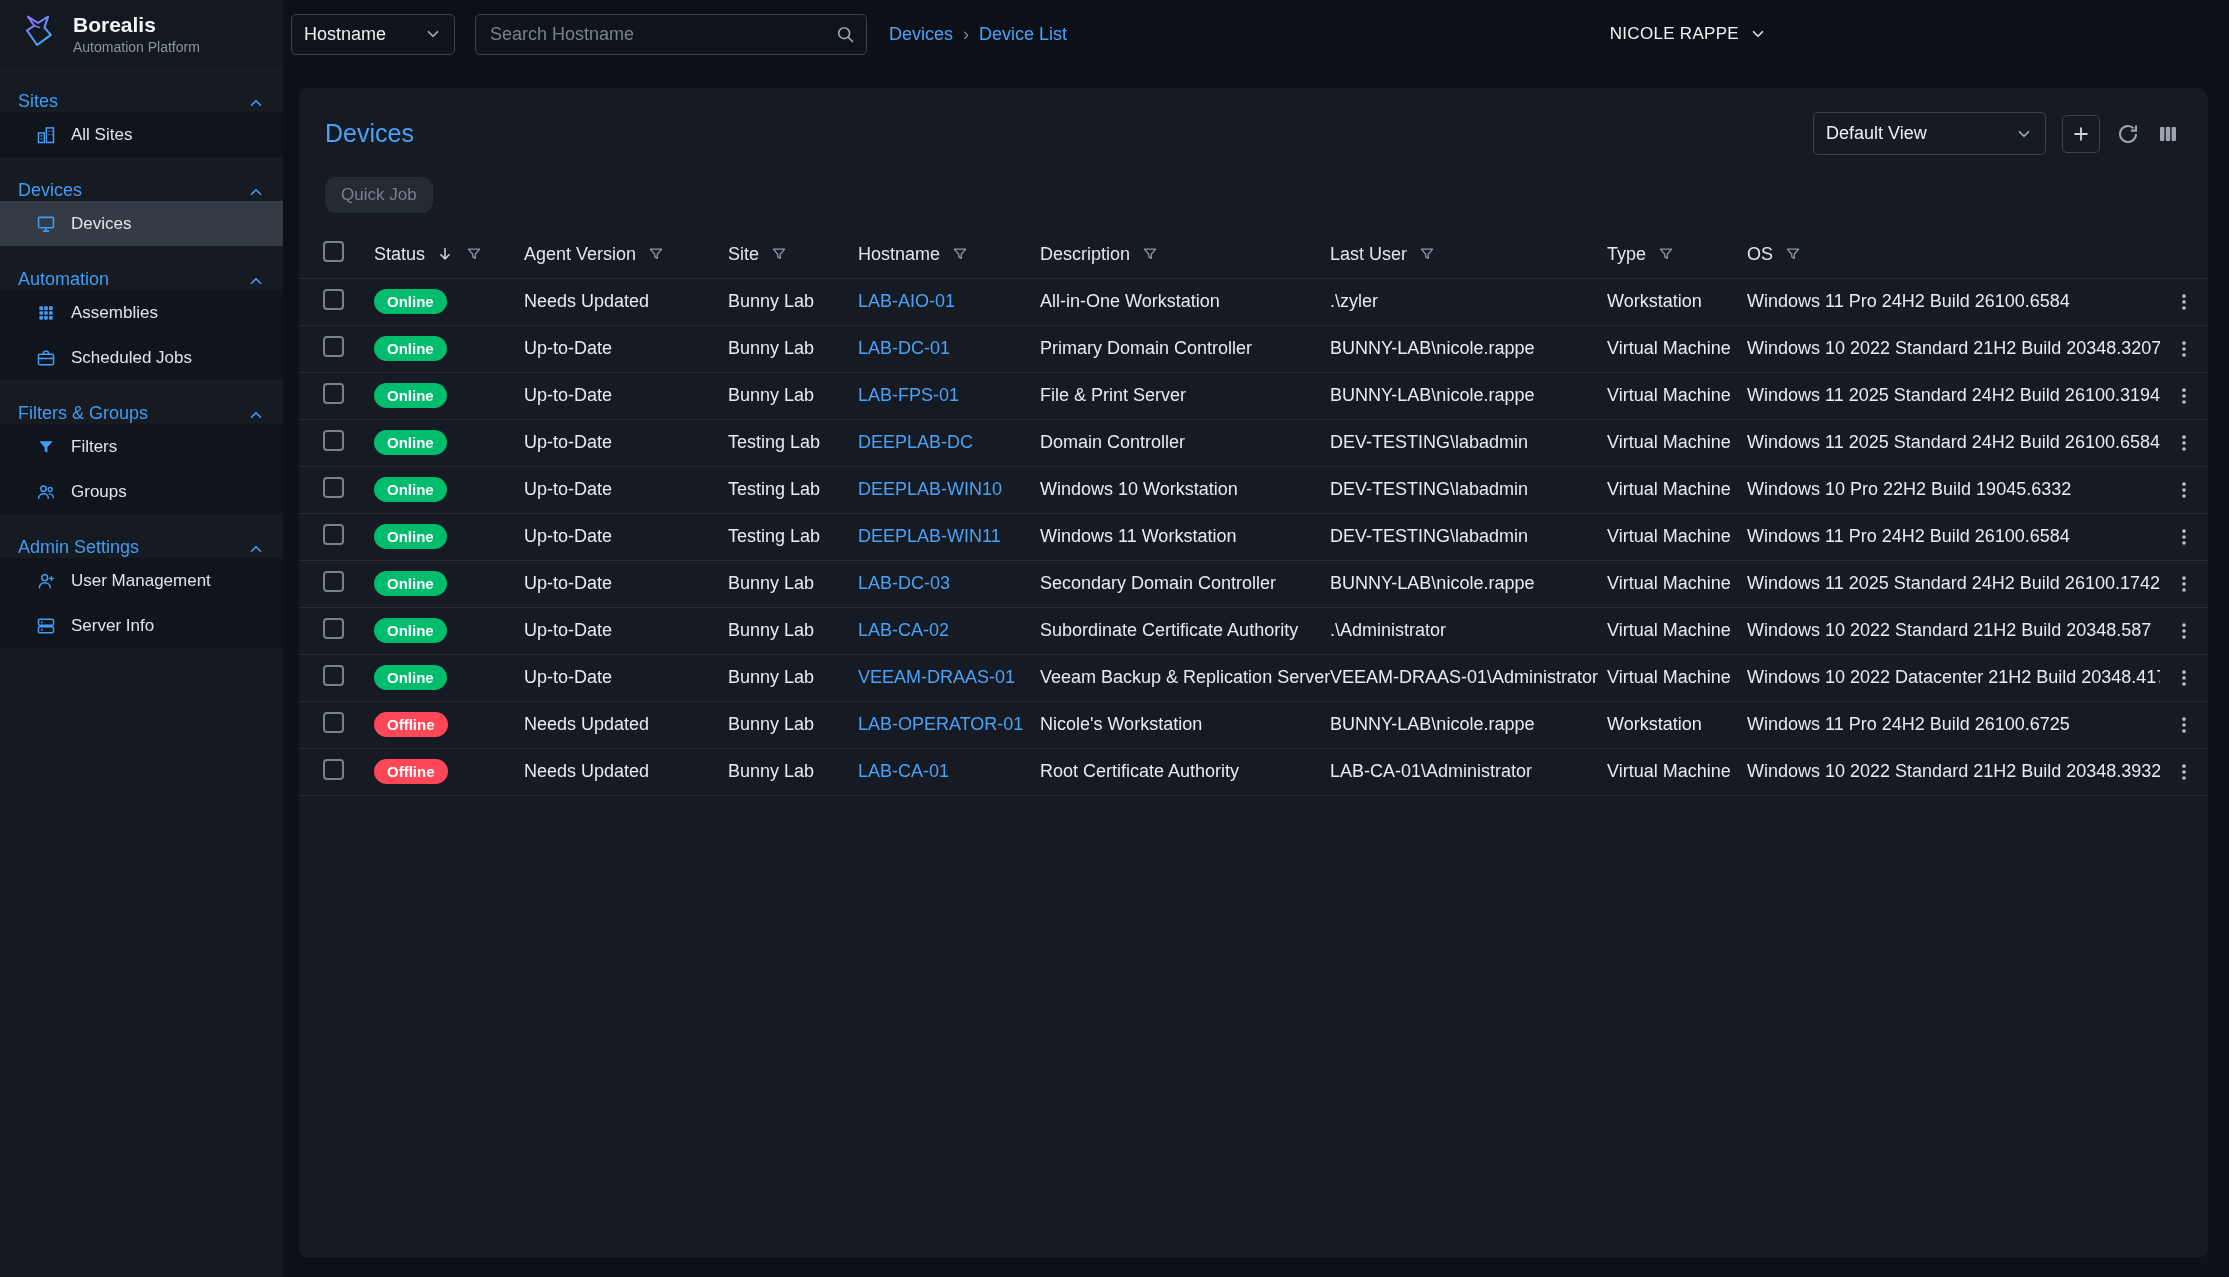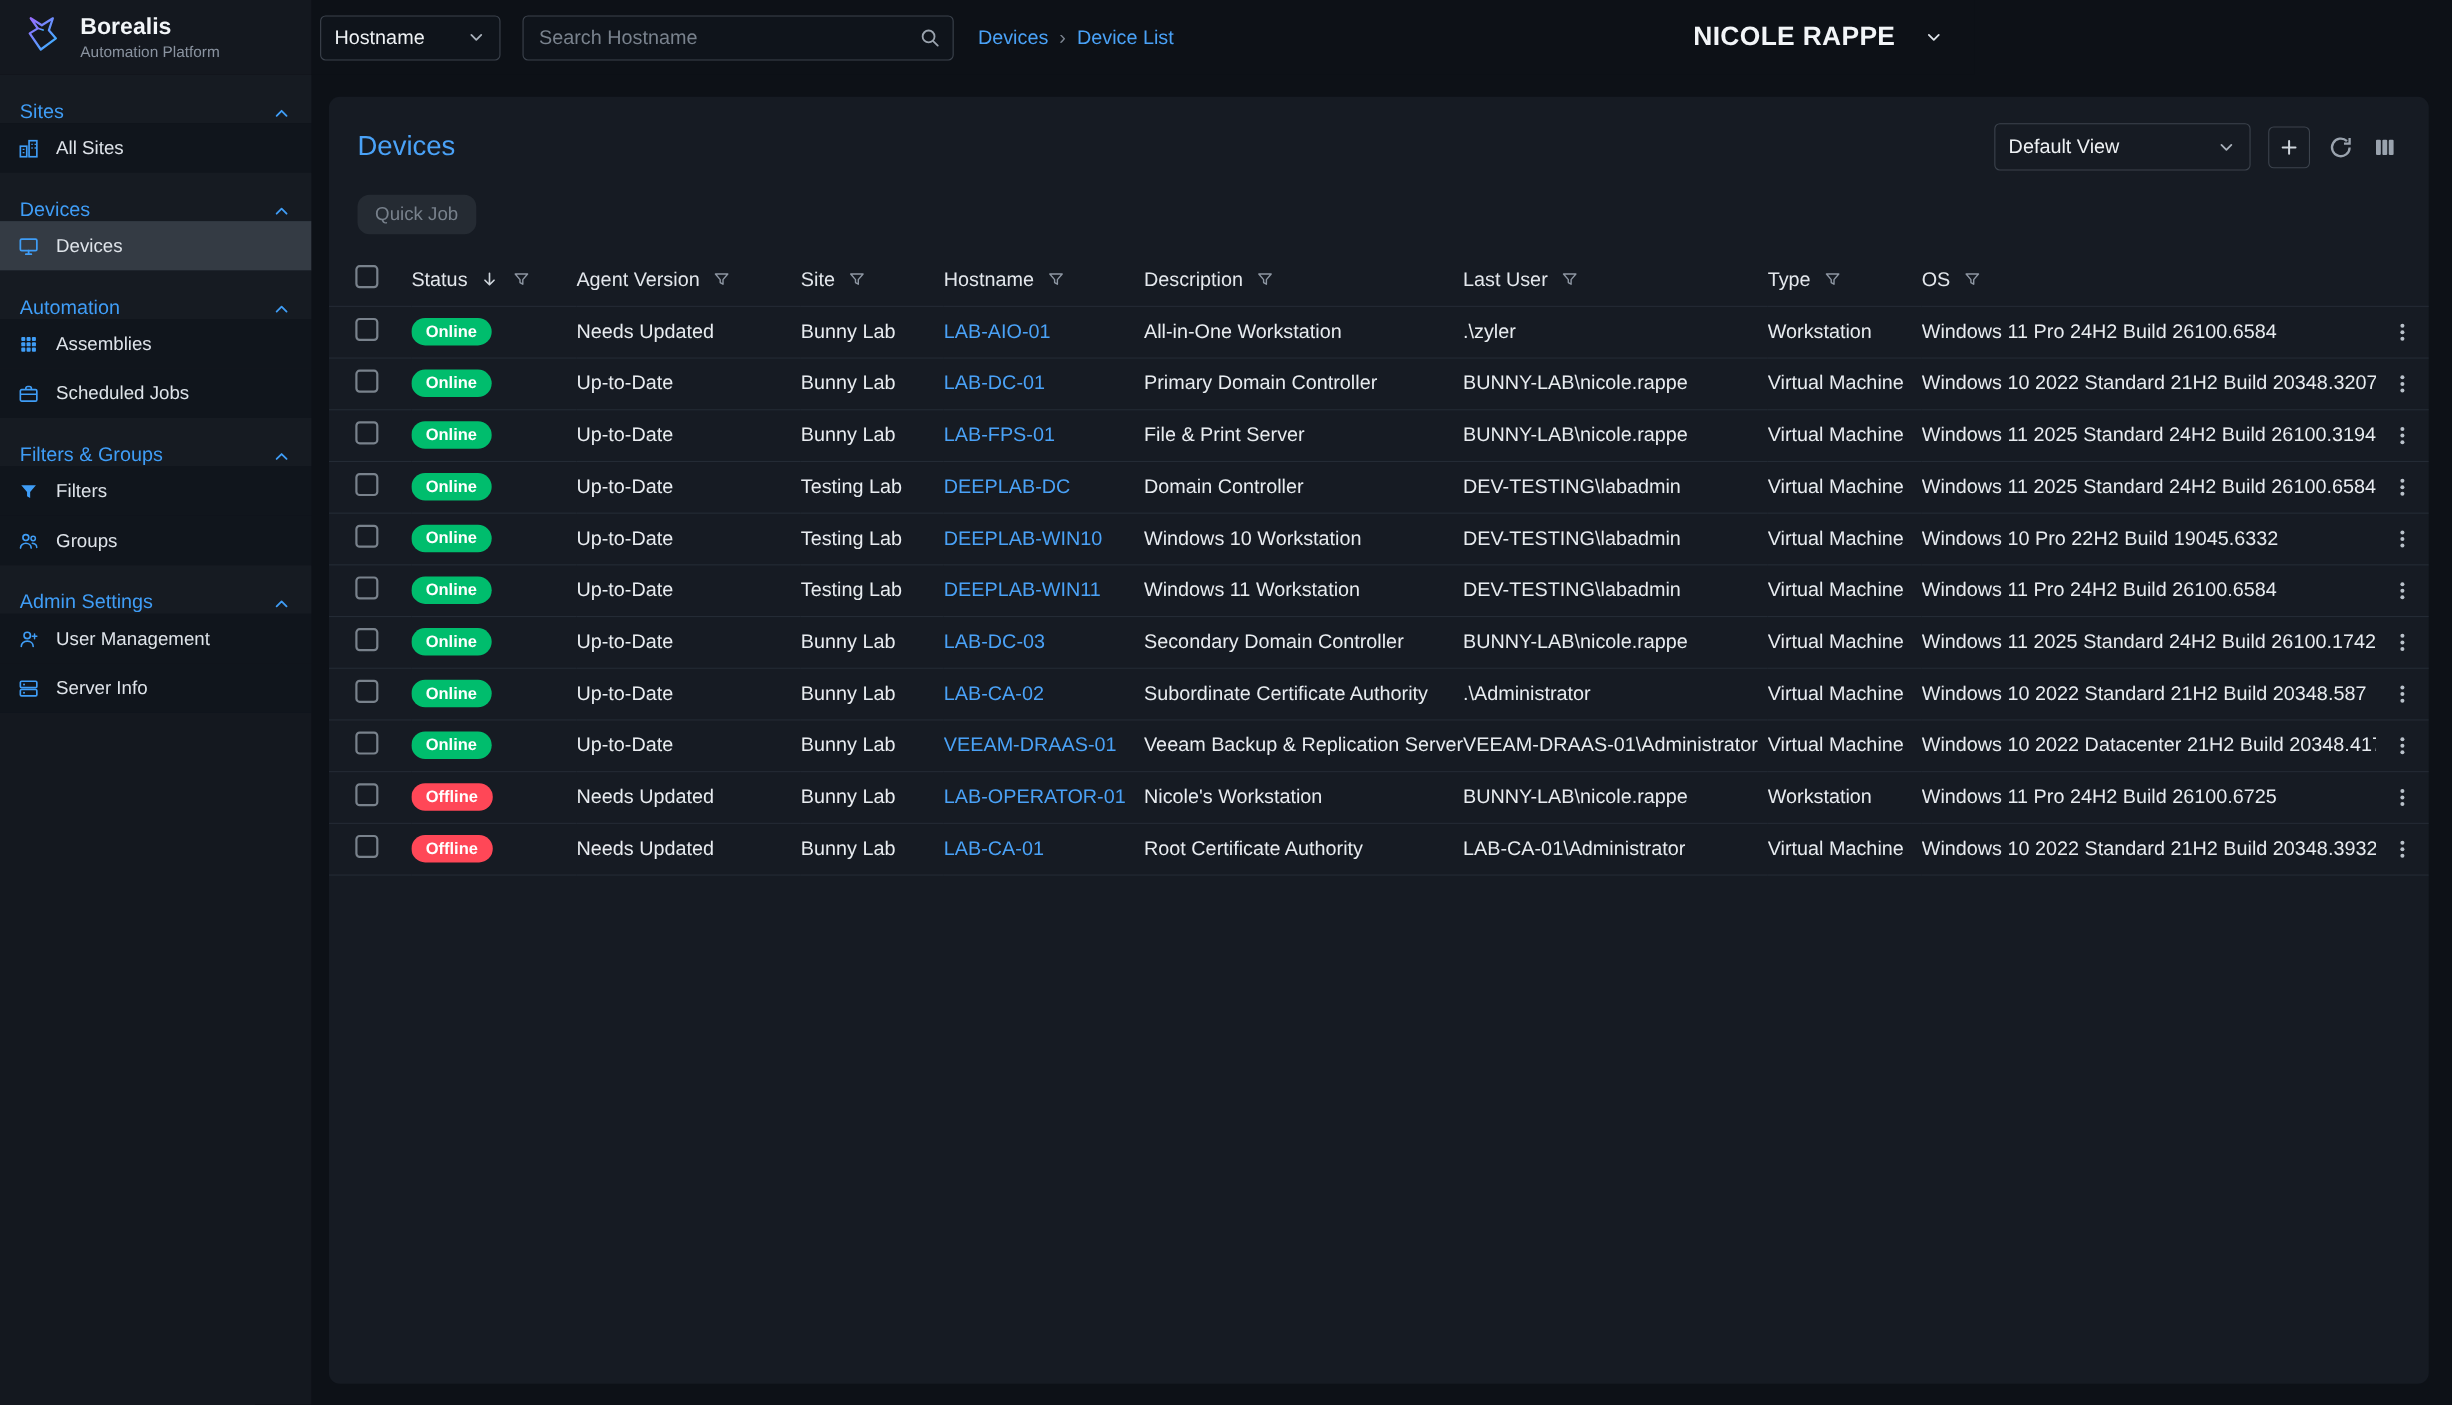--- a/index.html
+++ b/index.html
@@ -14,26 +14,26 @@
   .topbar-main{flex:1;display:flex;align-items:center;height:100%;padding:0 28px 0 8px}
   .select{display:flex;align-items:center;justify-content:space-between;background:#0f141b;border:1px solid #3c434d;border-radius:5px;height:41px;padding:0 12px;font-size:18px;color:#eef1f4;cursor:pointer}
   .host-select{width:164px}
   .searchbox{position:relative;margin-left:20px}
   .searchbox input{width:392px;height:41px;background:#0f141b;border:1px solid #3c434d;border-radius:5px;color:#e8ecf0;font-size:18px;font-family:"Liberation Sans",sans-serif;padding:0 44px 0 14px;outline:none}
   .searchbox input::placeholder{color:#79828d}
   .searchbox .icn{position:absolute;right:12px;top:10px;color:#9aa3ae}
   .breadcrumb{display:flex;align-items:center;gap:10px;margin-left:22px;font-size:18px}
   .breadcrumb .crumb{color:#4aa2f7;cursor:pointer}
   .breadcrumb .sep{color:#7b8490}
-  .user-menu{margin-left:auto;display:flex;align-items:center;gap:26px;font-size:24px;font-weight:bold;letter-spacing:.3px;color:#f2f5f8;cursor:pointer}
+  .user-menu{margin-left:auto;display:flex;align-items:center;gap:10px;font-size:17px;font-weight:normal;letter-spacing:.3px;color:#f2f5f8;cursor:pointer}
 
   
   .sidebar{position:absolute;top:68px;left:0;width:283px;height:1209px;background:#14181f}
   .section-head{height:44px;display:flex;align-items:flex-end;justify-content:space-between;padding:0 18px 0 18px;background:#161b22;color:#3f9df6;font-weight:normal;font-size:18px;cursor:pointer}
-  .side-item{height:45px;display:flex;align-items:center;gap:15px;padding-left:16px;font-size:17px;color:#dfe4ea;background:#10151c;cursor:pointer}
+  .side-item{height:45px;display:flex;align-items:center;gap:15px;padding-left:36px;font-size:17px;color:#dfe4ea;background:#10151c;cursor:pointer}
   .side-item.active{background:#343b44}
   .side-item .icn{color:#3f9df6}
 
   
   .icn{display:inline-flex;width:20px;height:20px;flex:0 0 auto}
   .icn svg{width:100%;height:100%}
   .icn.sm{width:18px;height:18px}
   .icn.lg{width:24px;height:24px}
 
   

